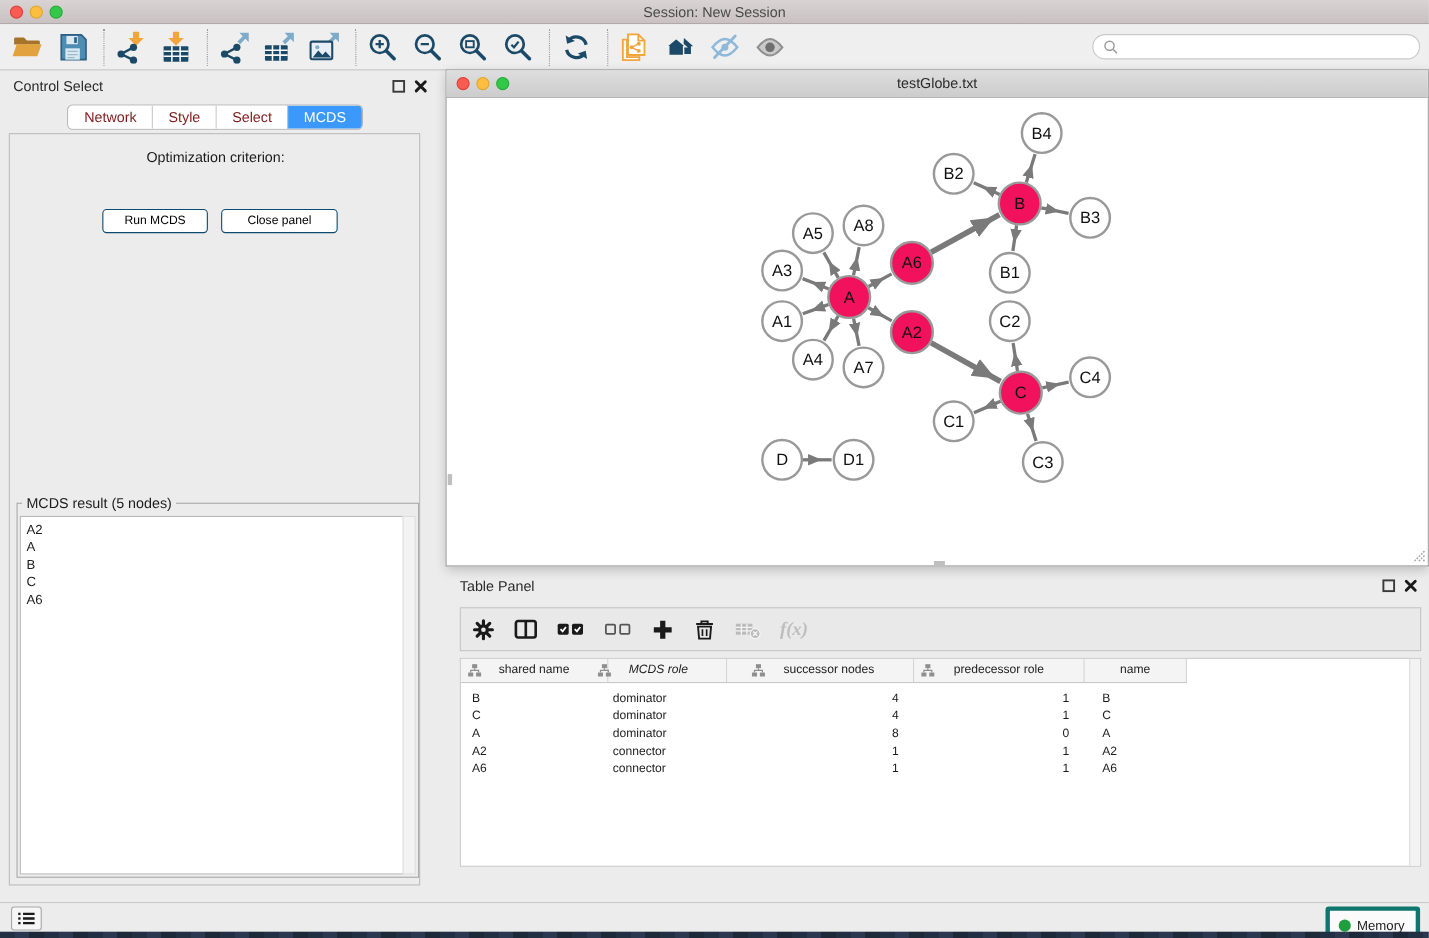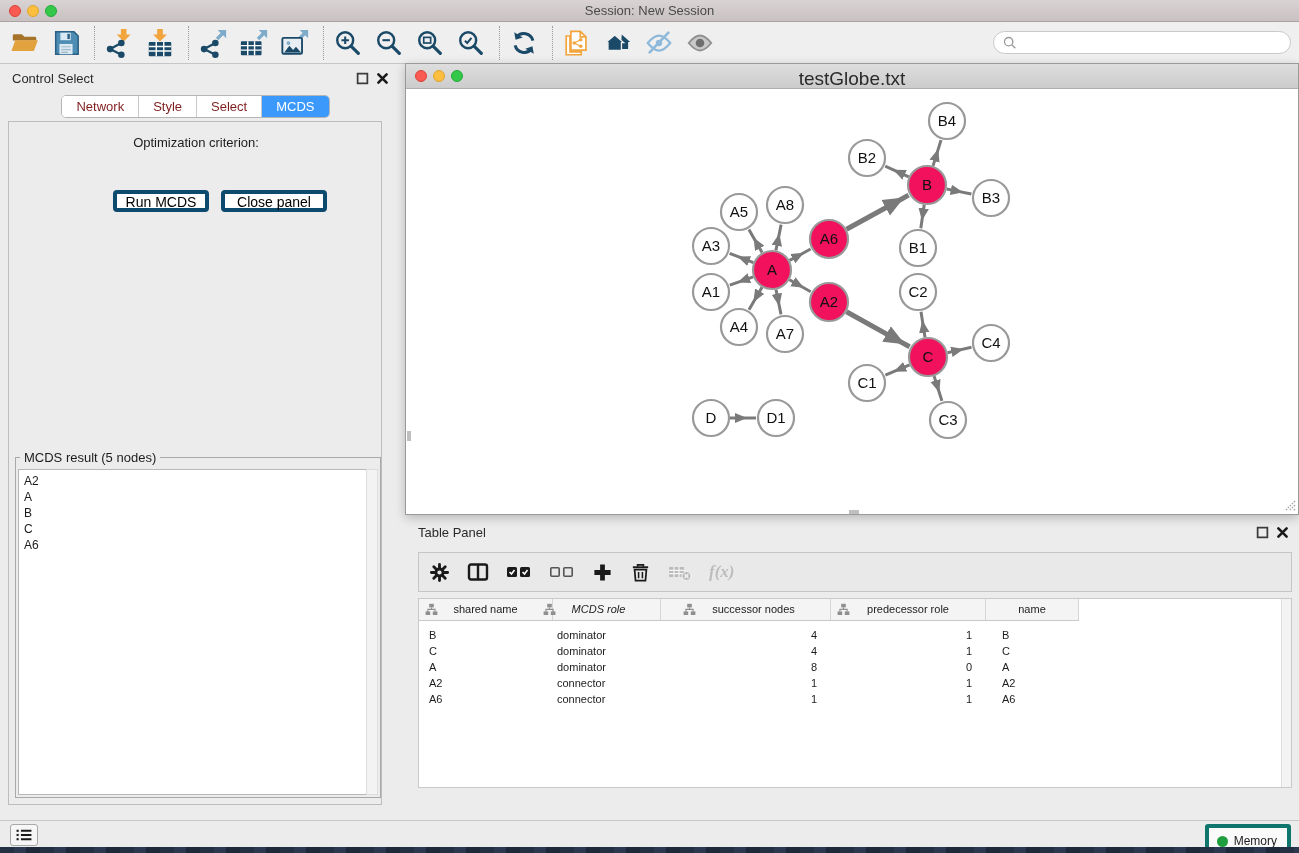--- a/index.html
+++ b/index.html
@@ -33,34 +33,34 @@
   .seg-tab:first-child { border-left:none; }
   .seg-tab.sel { background:#3b99fc; color:#fff; }
   #cp-box { position:absolute; left:8px; top:121px; width:374px; height:684px; border:1px solid #bdbdbd; background:#ececec; }
   #opt-label { position:absolute; left:0; width:374px; top:13px; text-align:center; }
   #dropdown { position:absolute; left:34px; top:33px; width:314px; height:23px; background:#fff;
     border:1px solid #b1b1b1; border-radius:4px; display:flex; align-items:center; }
   #dropdown-value { flex:1; padding-left:8px; font-size:13px; white-space:nowrap; overflow:hidden; }
   #dropdown-stepper { width:20px; height:23px; margin:-1px -1px 0 0; border-radius:0 4px 4px 0;
     background:linear-gradient(#72b5fb,#2e80f7); display:flex; align-items:center; justify-content:center; }
   #dropdown-stepper svg { width:9px; height:15px; }
-  .cp-btn { position:absolute; top:68px; height:22px; background:#fff; border:4px solid #0c4a6e; border-radius:4px; font-size:14px;
-    font-family:"Liberation Sans","DejaVu Sans",sans-serif;margin-left:20px; }
+  .cp-btn { position:absolute; top:68px; height:22px; background:#fff; border:1px solid #0c4a6e; border-radius:4px; font-size:11px;
+    font-family:"Liberation Sans","DejaVu Sans",sans-serif; }
   #fieldset { position:absolute; left:6px; top:335px; width:366px; height:341px; border:1px solid #a9a9a9; }
   #legend { position:absolute; top:-8px; left:4px; background:#ececec; padding:0 4px; font-size:13px; }
   #mcds-list { position:absolute; left:2px; top:11px; width:350px; height:326px; background:#fff; border:1px solid #b8b8b8;
     font-size:12px; line-height:16px; padding:3px 0 0 5px; }
   #mcds-scroll { position:absolute; right:2px; top:11px; width:12px; height:326px; background:#f3f3f3; border:1px solid #ddd; }
 
   
   #net-window { position:absolute; left:405px; top:63px; width:894px; height:452px; background:#fff;
     border:1px solid #9a9a9a; box-shadow:0 3px 10px rgba(0,0,0,.22); }
   #net-titlebar { position:absolute; left:0; top:0; right:0; height:25px;
     background:linear-gradient(#dedede,#cccccc); border-bottom:1px solid #aeaeae; }
-  #net-title { position:absolute; left:0; right:0; top:4px; text-align:center; font-size:19px; color:#2a2a2a; }
+  #net-title { position:absolute; left:0; right:0; top:4px; text-align:center; font-size:13px; color:#2a2a2a; }
   #graph-svg { position:absolute; left:0; top:25px; }
   #resize-grip { position:absolute; right:2px; bottom:2px; width:13px; height:13px; }
   .scroll-tick { position:absolute; background:#bfbfbf; }
 
   
   #tp-toolbar { position:absolute; left:418px; top:552px; width:874px; height:40px; background:#e9e9e9;
     border:1px solid #c6c6c6; display:flex; align-items:center; padding-left:10px; }
   .tpt-icon { margin-right:17px; display:inline-flex; align-items:center; justify-content:center; }
   .tpt-icon.dis { opacity:.55; }
   #fx-label { font-family:"Liberation Serif","DejaVu Serif",serif; font-style:italic; font-size:17px; color:#9a9a9a;font-weight:bold; }

